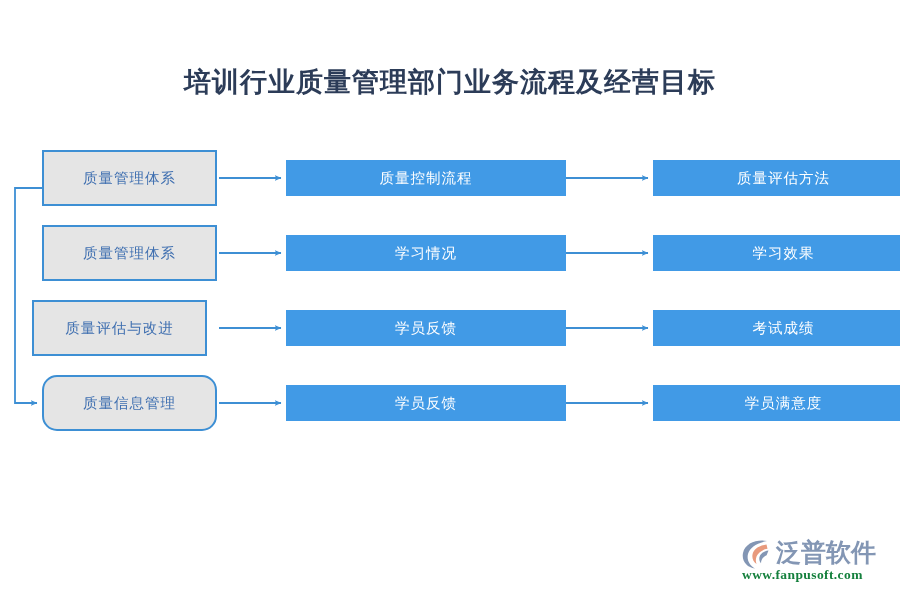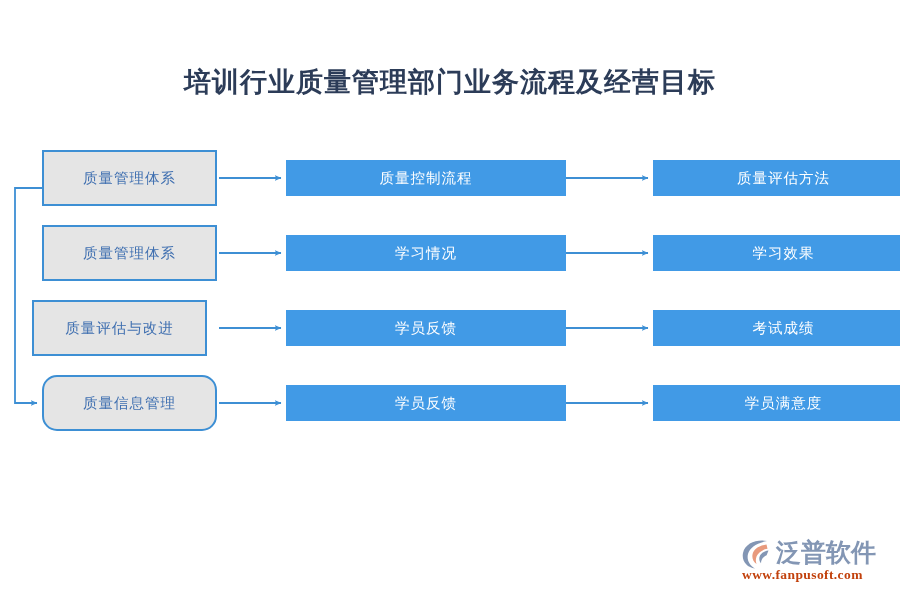--- a/index.html
+++ b/index.html
@@ -120,21 +120,21 @@
     letter-spacing: 0px;
     white-space: nowrap;
   }
   #logo-url {
     position: absolute;
     left: 2px;
     top: 31px;
     font-size: 13.5px;
     font-weight: bold;
     font-family: "Liberation Serif", "DejaVu Serif", serif;
-    color: #c2410c;
+    color: #15803d;
     letter-spacing: 0.4px;
     white-space: nowrap;
   }
 </style>
 </head>
 <body>
 
 <div id="canvas">
 
   <div id="page-title">培训行业质量管理部门业务流程及经营目标</div>

